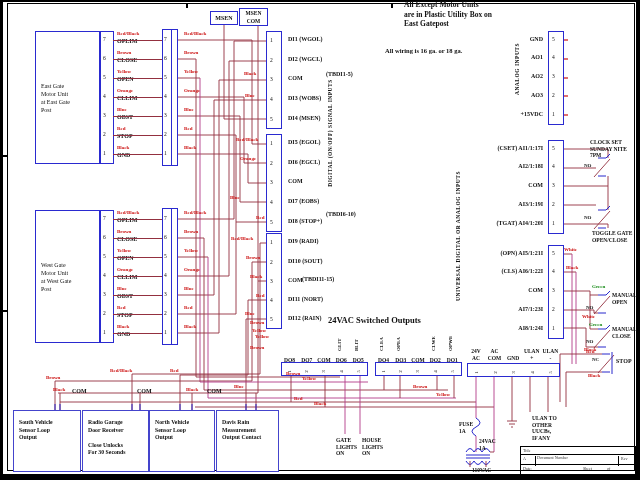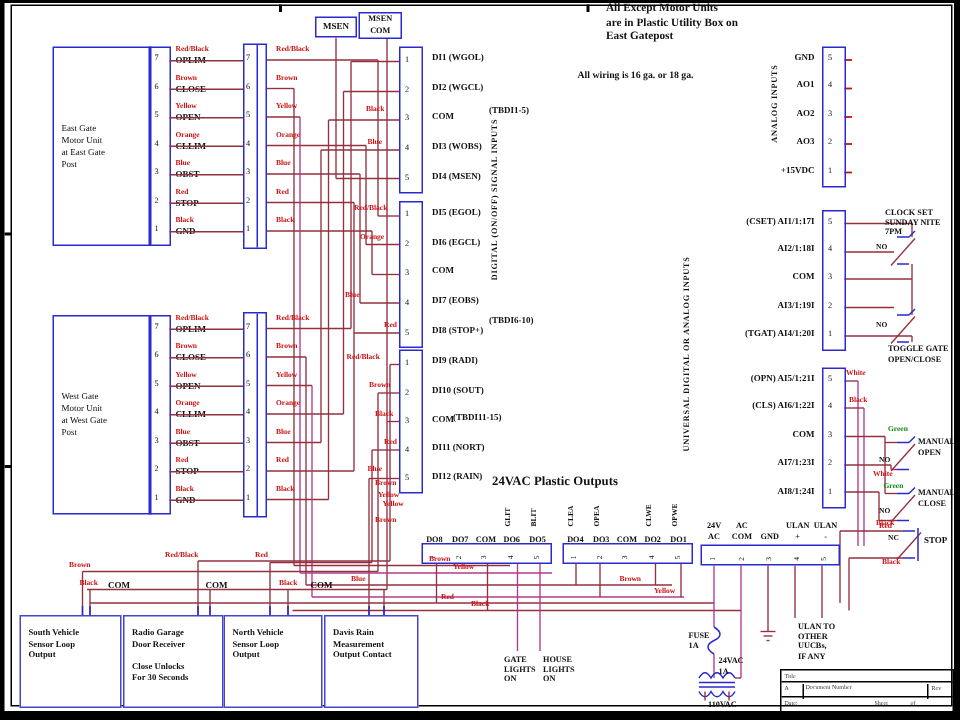--- a/index.html
+++ b/index.html
@@ -652,21 +652,21 @@
 <div class="wl" style="left:586px;top:339px;color:#111;">NO</div>
 <div class="wl" style="left:584px;top:347px;">Black</div>
 <div class="small" style="left:612px;top:326px;">MANUAL
 CLOSE</div>
 
 <div class="wl" style="left:586px;top:349px;">Red</div>
 <div class="wl" style="left:592px;top:357px;color:#111;">NC</div>
 <div class="wl" style="left:588px;top:373px;">Black</div>
 <div class="bt" style="left:616px;top:358px;">STOP</div>
 
-<div class="heading" style="left:328px;top:315px;">24VAC Plastic Outputs</div>
+<div class="heading" style="left:328px;top:315px;">24VAC Switched Outputs</div>
 
 <div class="strip" style="left:281px;top:326px;width:87px;height:50px;">
   <div class="boxline" style="width:85px;"></div>
 
     <div class="docell">
       <span class="vert"></span>
       <span class="dlab">DO8</span>
       <span class="dnum">1</span>
     </div>
 

